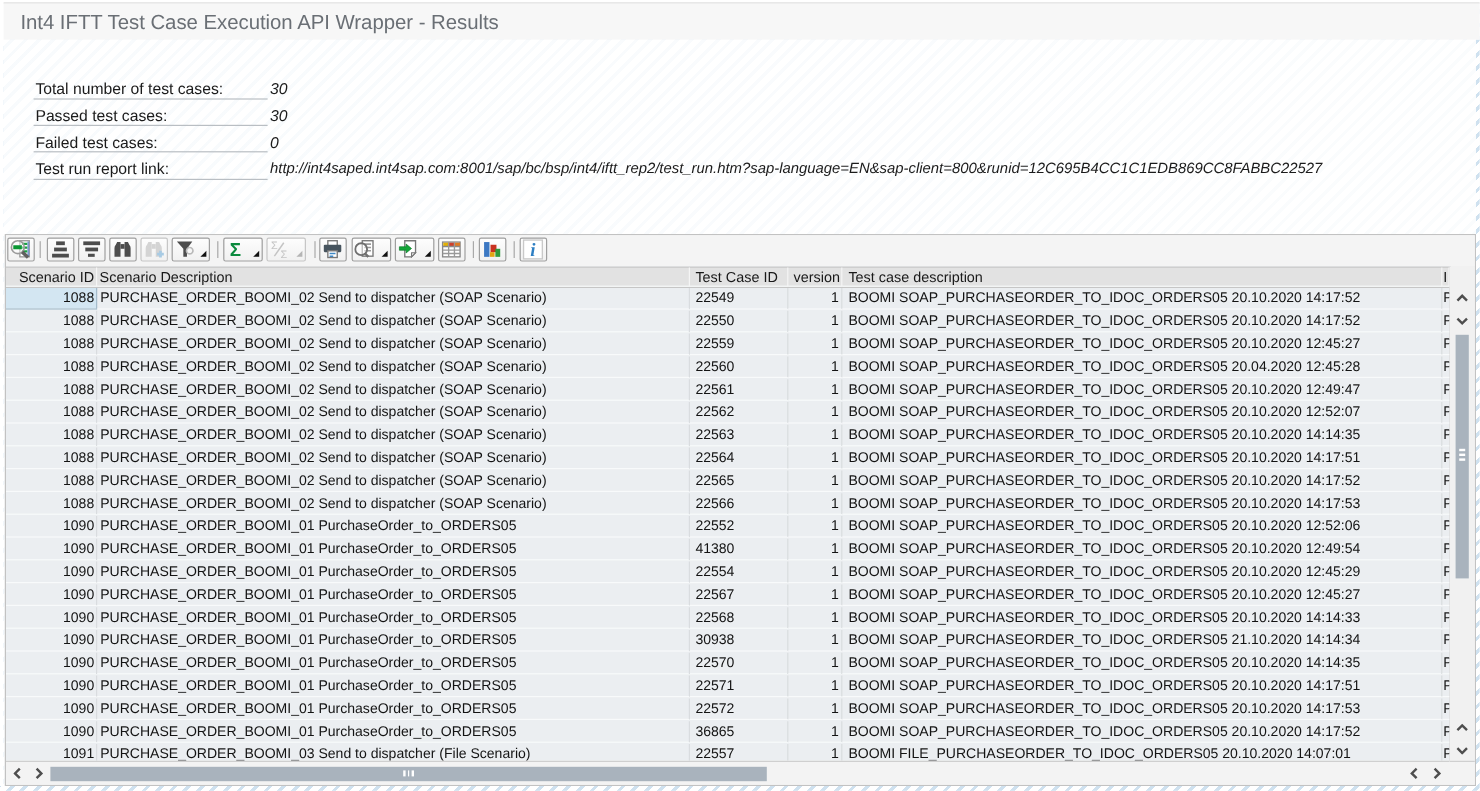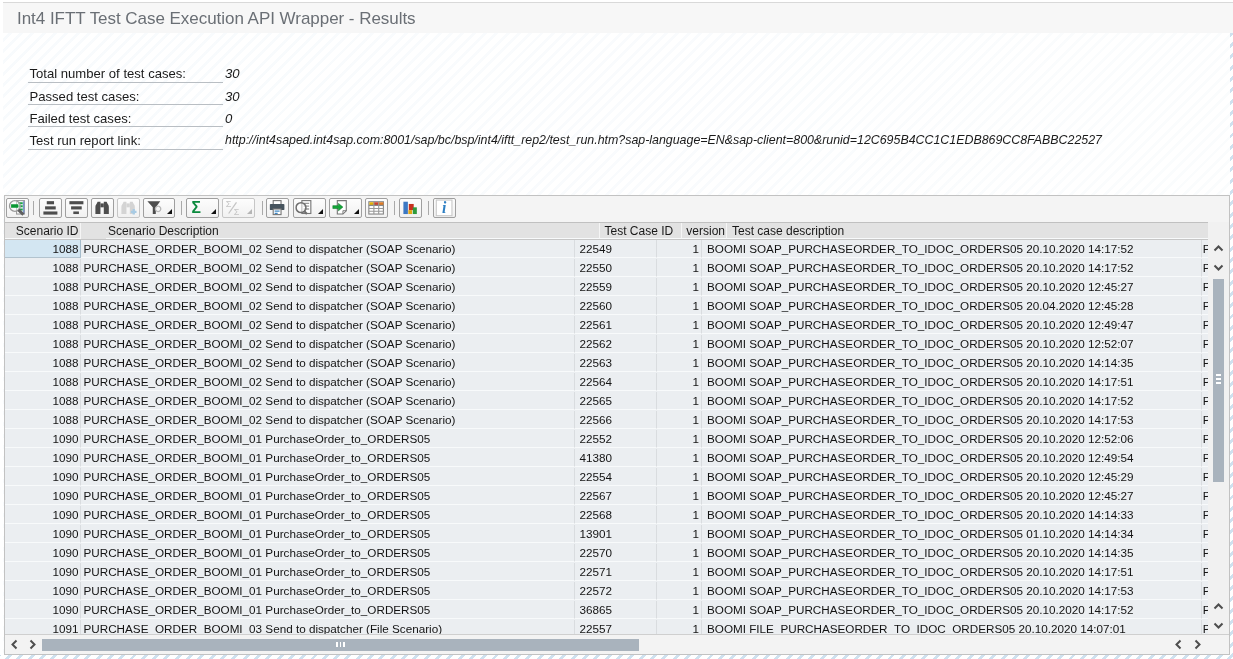--- a/index.html
+++ b/index.html
@@ -38,21 +38,21 @@
 .c { flex:0 0 auto; font-size:11.7px; line-height:18px; height:18px; white-space:nowrap; overflow:hidden;
   border-right:1px solid #d9dcdf; border-bottom:1px solid #f8fafb; color:#131313; }
 .hdr .c { height:16px; line-height:16px; }
 .c1 { width:76px; text-align:right; padding-right:1.5px; }
 .c2 { width:493.5px; padding-left:2.5px; }
 .c3 { width:82px; padding-left:5px; }
 .c4 { width:45.5px; text-align:right; padding-right:2px; }
 .c5 { width:499.5px; padding-left:5px; }
 .c6 { width:6.5px; padding-left:1.2px; border-right:none; }
 .hdr .c4 { padding-right:1px; }
-.hdr .c2 { padding-left:2px;margin-left:25px; }
+.hdr .c2 { padding-left:2px; }
 .c1.sel { background:#d3e6f2; border-right-color:#a5bccb; border-bottom:1px solid #b2c3ce; }
 .vscroll { position:absolute; left:1203px; top:26px; width:21px; height:432px; background:#f1f1f1; }
 .vbtn { position:absolute; left:0; width:21px; height:19px; }
 .vbtn svg { position:absolute; left:5px; top:6px; }
 .vthumb { position:absolute; left:4.5px; top:56.6px; width:11.5px; height:203px; background:#a9b3bd; }
 .vthumb .g { position:absolute; left:3.2px; width:5px; height:2px; background:#fff; }
 .hscroll { position:absolute; left:0; top:438px; width:1203px; height:20px; background:#f3f3f3;
   border-top:1px solid #cfcfcf; }
 .hbtn { position:absolute; top:0; width:19px; height:19px; }
 .hbtn svg { position:absolute; left:6px; top:4px; }
@@ -335,23 +335,23 @@
             <div class="c c1">1090</div>
             <div class="c c2">PURCHASE_ORDER_BOOMI_01 PurchaseOrder_to_ORDERS05</div>
             <div class="c c3">22568</div>
             <div class="c c4">1</div>
             <div class="c c5">BOOMI SOAP_PURCHASEORDER_TO_IDOC_ORDERS05 20.10.2020 14:14:33</div>
             <div class="c c6">P</div>
           </div>
 <div class="r">
             <div class="c c1">1090</div>
             <div class="c c2">PURCHASE_ORDER_BOOMI_01 PurchaseOrder_to_ORDERS05</div>
-            <div class="c c3">13901</div>
-            <div class="c c4">1</div>
-            <div class="c c5">BOOMI SOAP_PURCHASEORDER_TO_IDOC_ORDERS05 01.10.2020 14:14:34</div>
+            <div class="c c3">30938</div>
+            <div class="c c4">1</div>
+            <div class="c c5">BOOMI SOAP_PURCHASEORDER_TO_IDOC_ORDERS05 21.10.2020 14:14:34</div>
             <div class="c c6">P</div>
           </div>
 <div class="r">
             <div class="c c1">1090</div>
             <div class="c c2">PURCHASE_ORDER_BOOMI_01 PurchaseOrder_to_ORDERS05</div>
             <div class="c c3">22570</div>
             <div class="c c4">1</div>
             <div class="c c5">BOOMI SOAP_PURCHASEORDER_TO_IDOC_ORDERS05 20.10.2020 14:14:35</div>
             <div class="c c6">P</div>
           </div>

